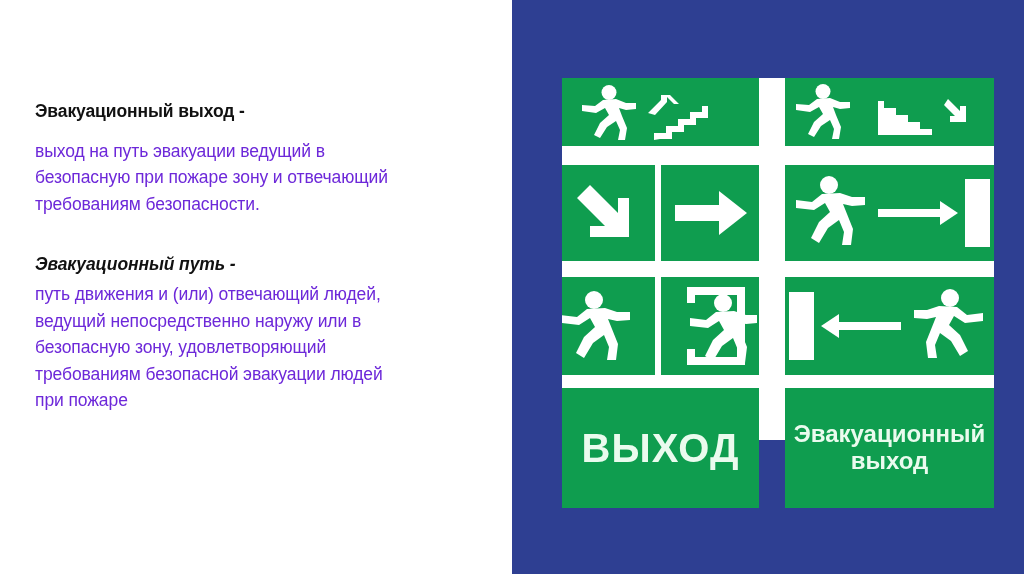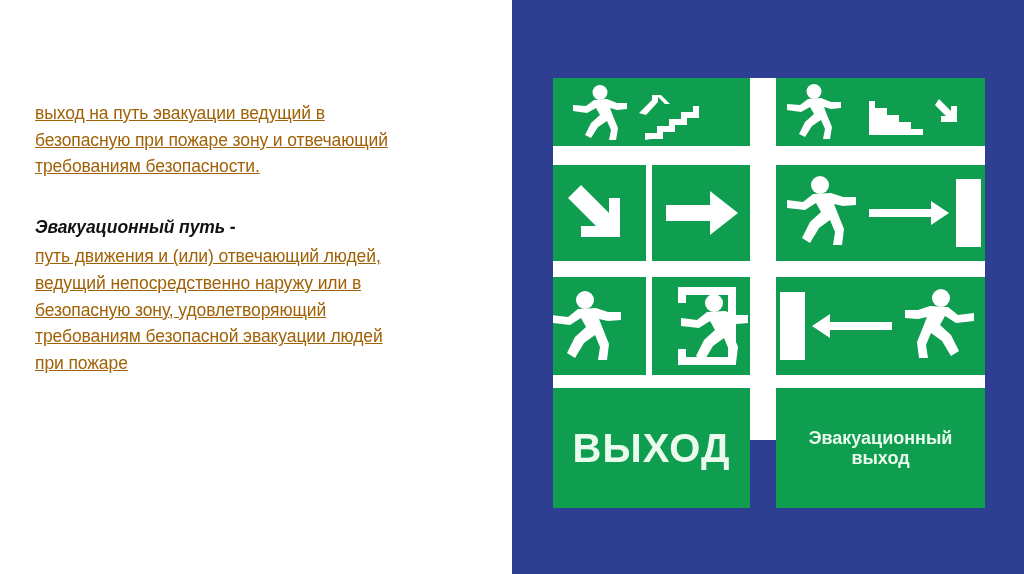--- a/index.html
+++ b/index.html
@@ -25,38 +25,37 @@
     font-weight:bold;
     font-size:17.5px;
     color:#111111;
     line-height:1.35;
     margin:0 0 14px 0;
     letter-spacing:-0.1px;
   }
   .term-heading .dash{font-weight:bold;}
   .term-def{
     font-size:17.5px;
-    color:#a16207;
+    color:#6d28d9;
     line-height:1.52;
     margin:0;
     max-width:355px;
     letter-spacing:-0.1px;
-    text-decoration:underline;
   }
   .gap{height:26px;}
   .term-block.second .term-heading{margin-bottom:4px;font-style:italic;}
 
   
   .sign-pane{
     position:absolute;left:512px;top:0;width:512px;height:574px;
     background:#2e3f92;
   }
   .sign{
     position:absolute;
-    left:41px;top:78px;
+    left:50px;top:78px;
     width:432px;height:362px;
     background:#ffffff;
     display:grid;
     grid-template-columns: 93px 6px 98px 26px 209px;
     grid-template-rows: 68px 19px 96px 16px 98px 13px 120px;
     box-sizing:border-box;
   }
   .cell{background:#0f9d4f;position:relative;overflow:hidden;}
 
   
@@ -76,30 +75,33 @@
   
   .sign-word{
     display:flex;align-items:center;justify-content:center;
     height:100%;width:100%;
     color:#eafbee;
     font-weight:bold;
     text-align:center;
     box-sizing:border-box;
   }
   .sign-word.big{font-size:40px;letter-spacing:1px;}
-  .sign-word.small{font-size:18px;line-height:1.12;letter-spacing:0px;padding:0 6px;}
+  .sign-word.small{font-size:24px;line-height:1.12;letter-spacing:0px;padding:0 6px;}
 </style>
 </head>
 <body>
 
 <div class="slide">
 
   <div class="text-pane">
 
     <div class="term-block first">
+      <div class="term-heading">
+        <span>Эвакуационный выход</span><span class="dash"> -</span>
+      </div>
       <p class="term-def">выход на путь эвакуации ведущий в безопасную при пожаре зону и отвечающий требованиям безопасности.</p>
     </div>
 
     <div class="gap"></div>
 
     <div class="term-block second">
       <div class="term-heading">
         <span>Эвакуационный путь</span><span class="dash"> -</span>
       </div>
       <p class="term-def">путь движения и (или) отвечающий людей, ведущий непосредственно наружу или в безопасную зону, удовлетворяющий требованиям безопасной эвакуации людей при пожаре</p>

